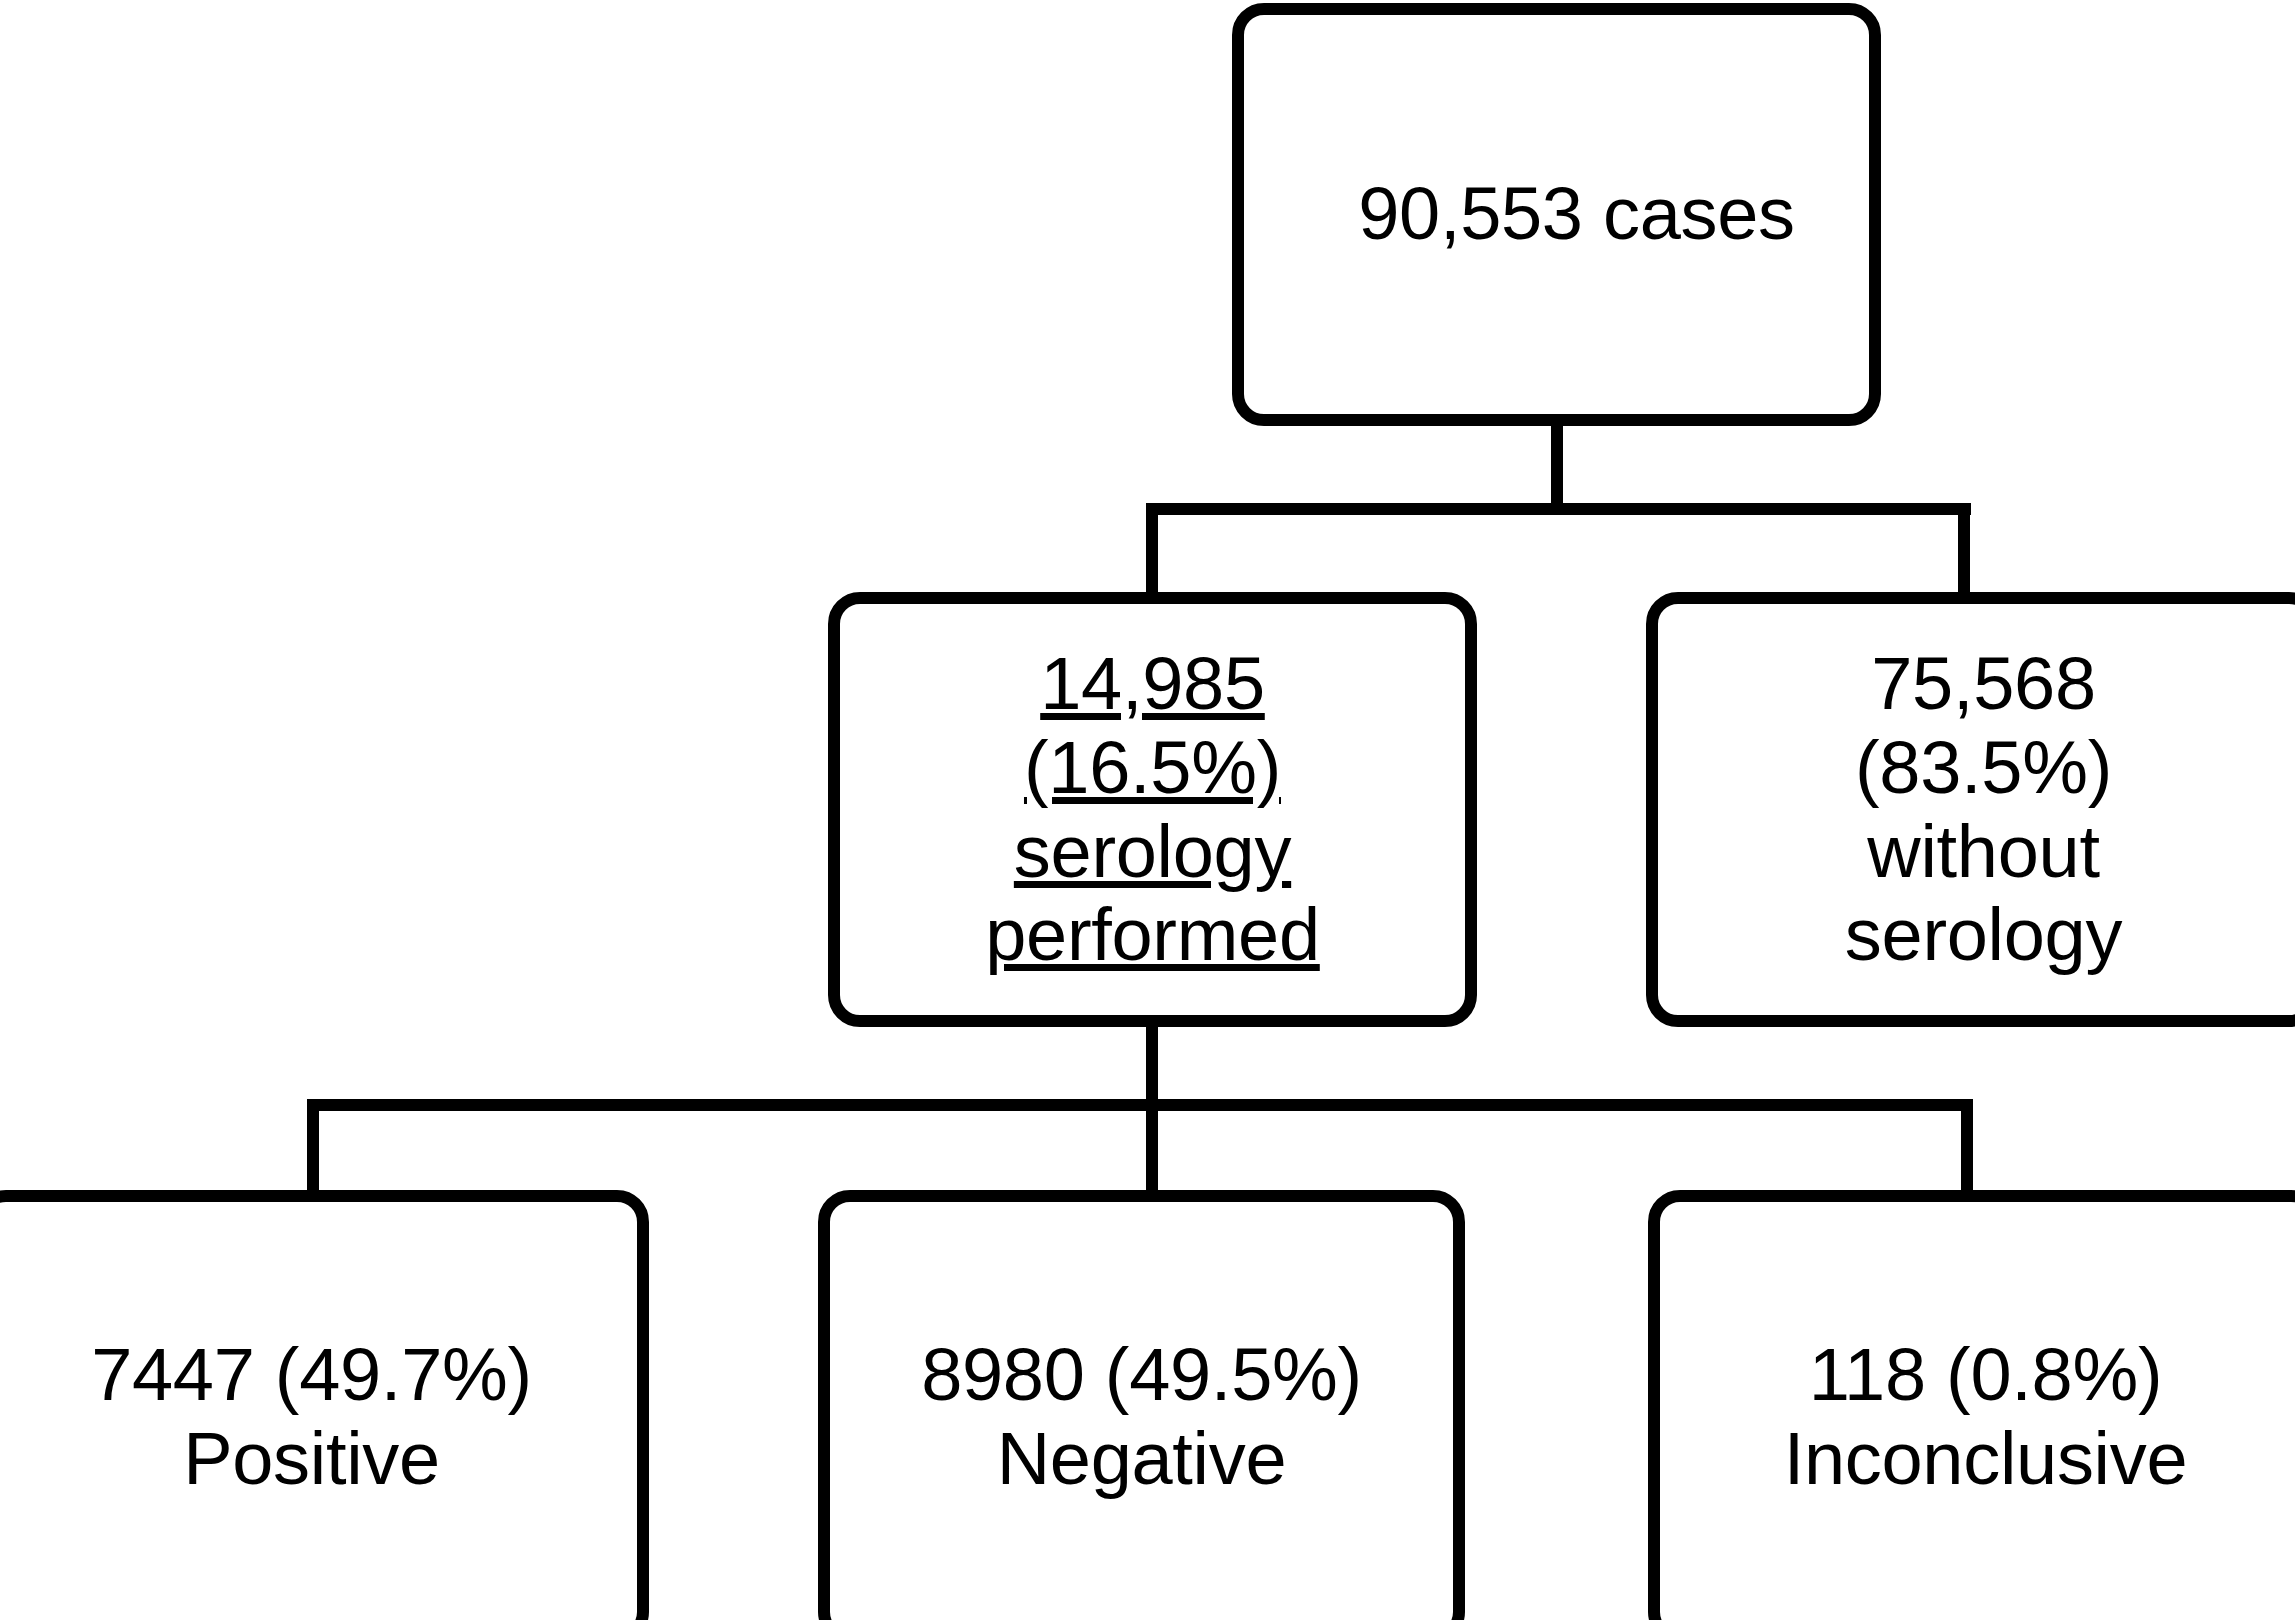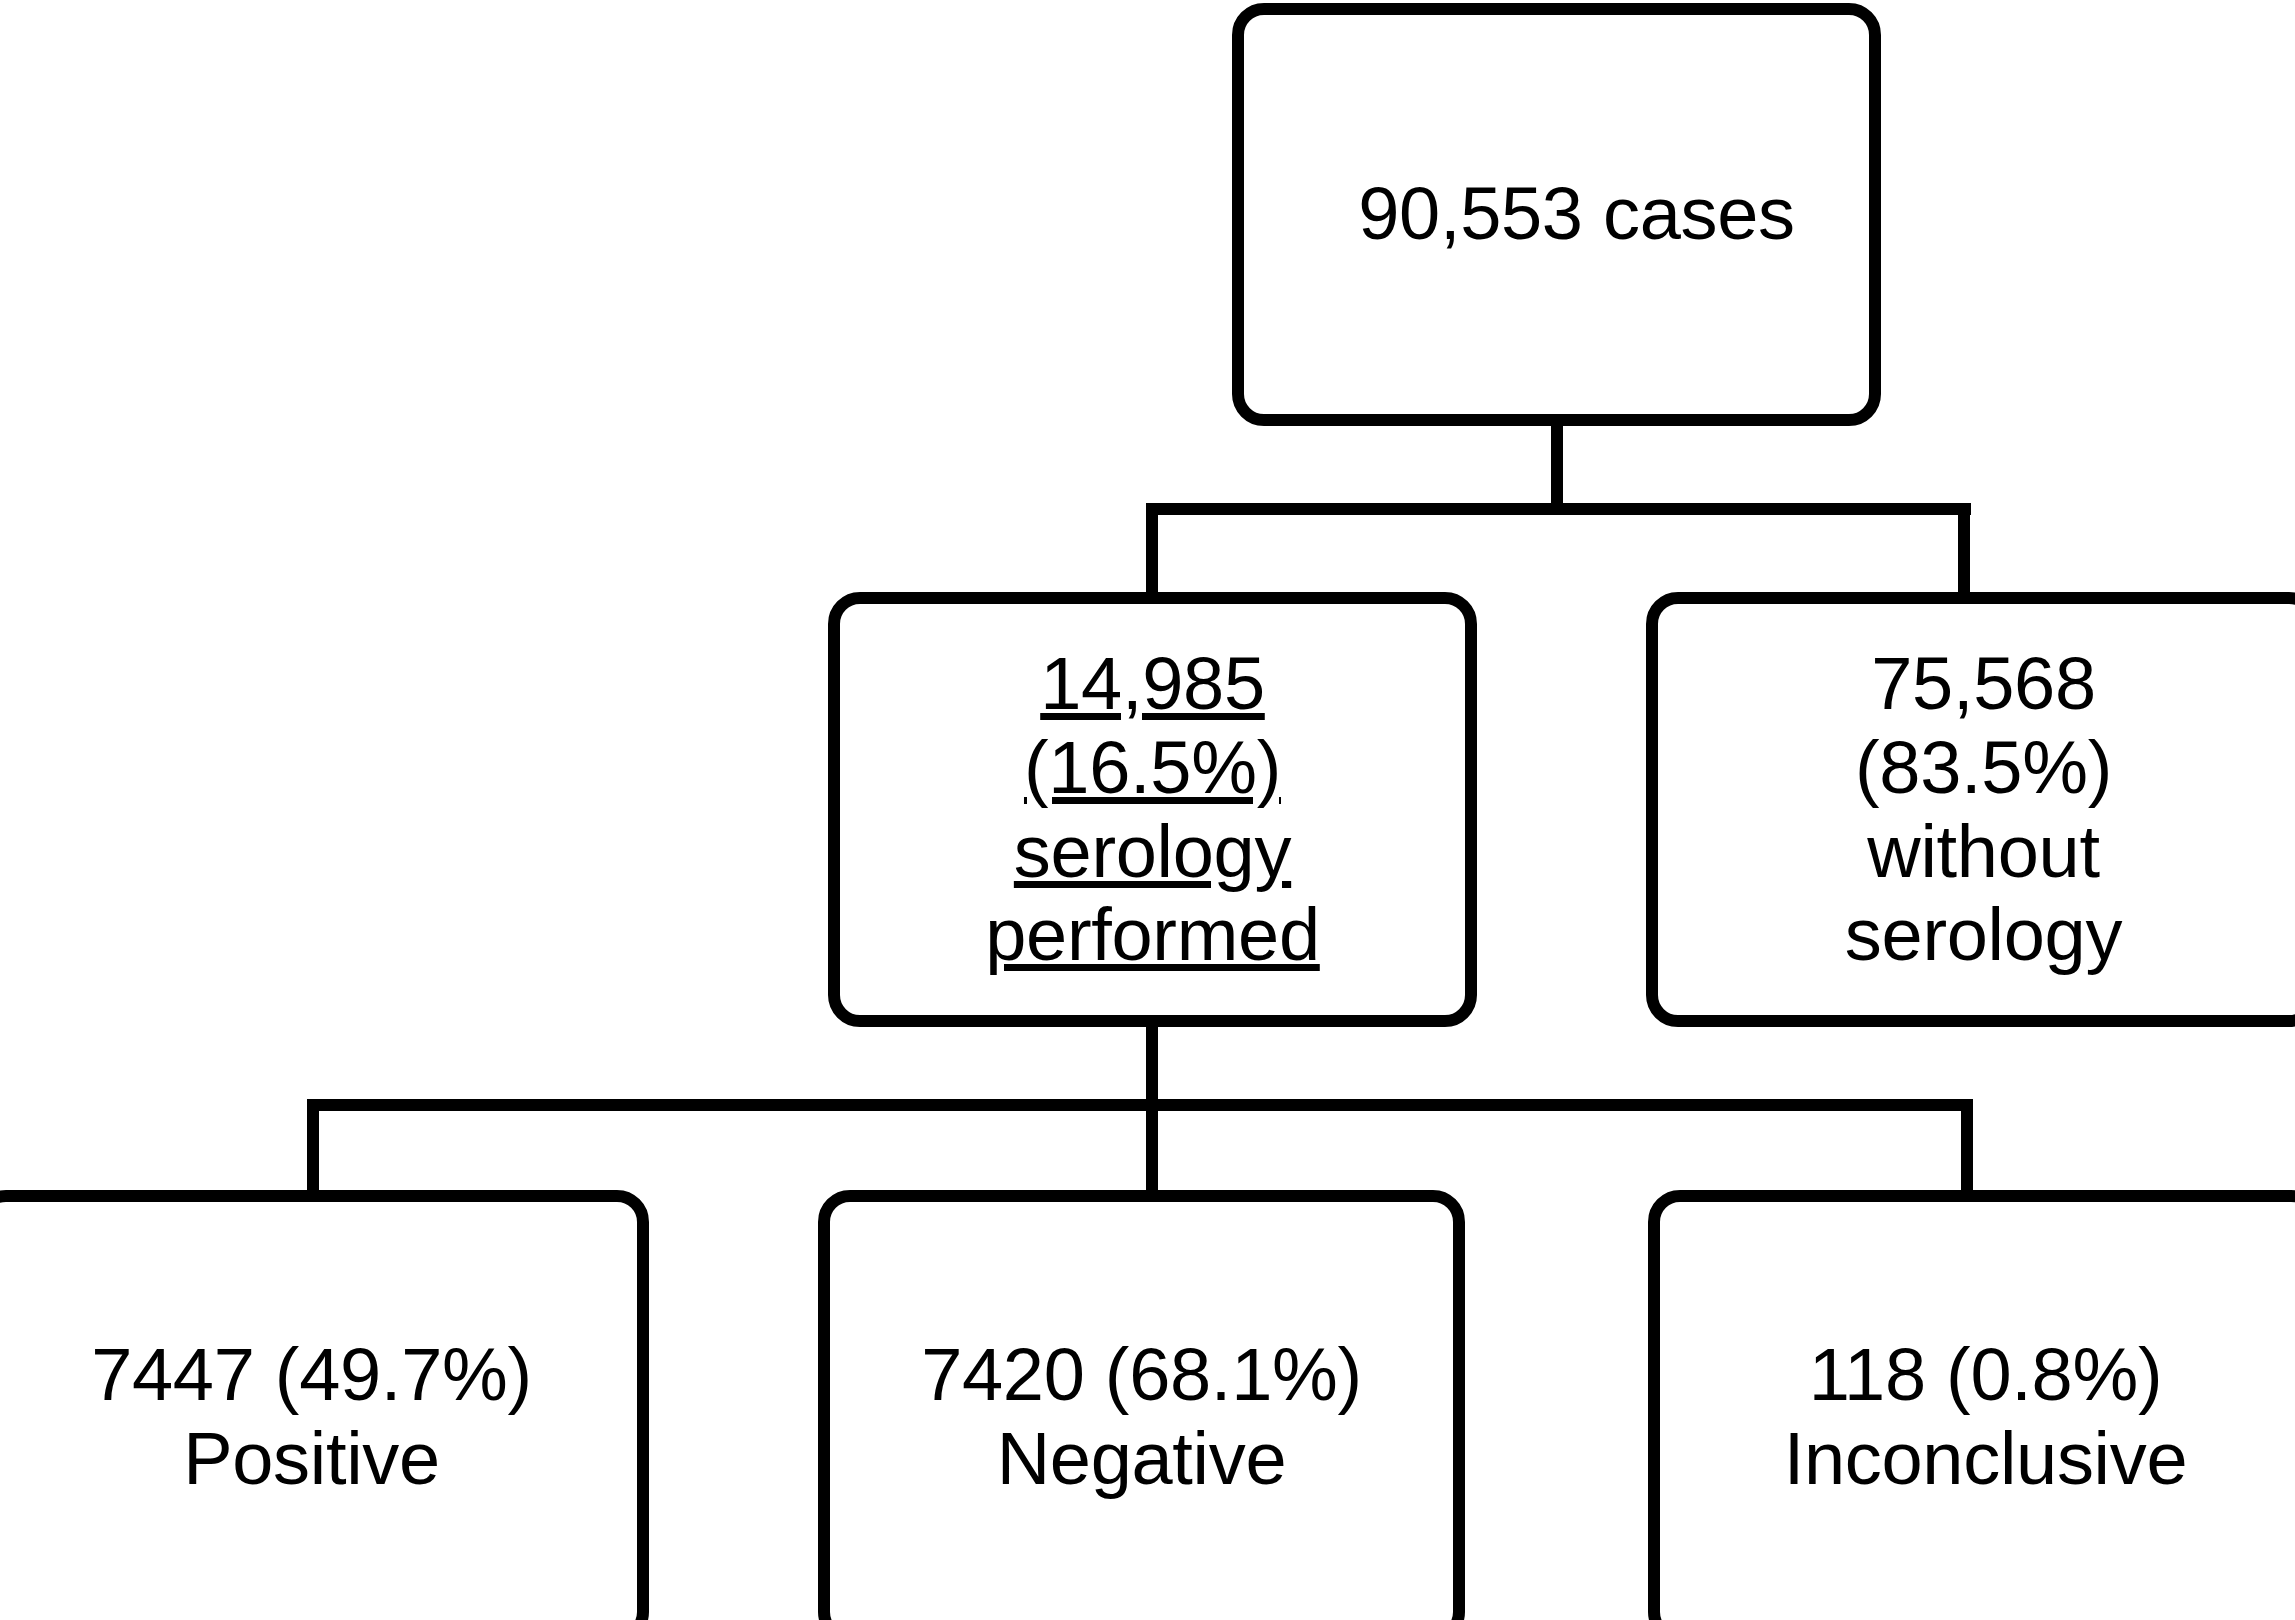--- a/index.html
+++ b/index.html
@@ -118,21 +118,21 @@
 without
 serology</span>
   </div>
 
   <div class="node" id="node-positive">
     <span class="node-text">7447 (49.7%)
 Positive</span>
   </div>
 
   <div class="node" id="node-negative">
-    <span class="node-text">7420 (68.1%)
+    <span class="node-text">8980 (49.5%)
 Negative</span>
   </div>
 
   <div class="node" id="node-inconclusive">
     <span class="node-text">118 (0.8%)
 Inconclusive</span>
   </div>
 
 </div>
 

